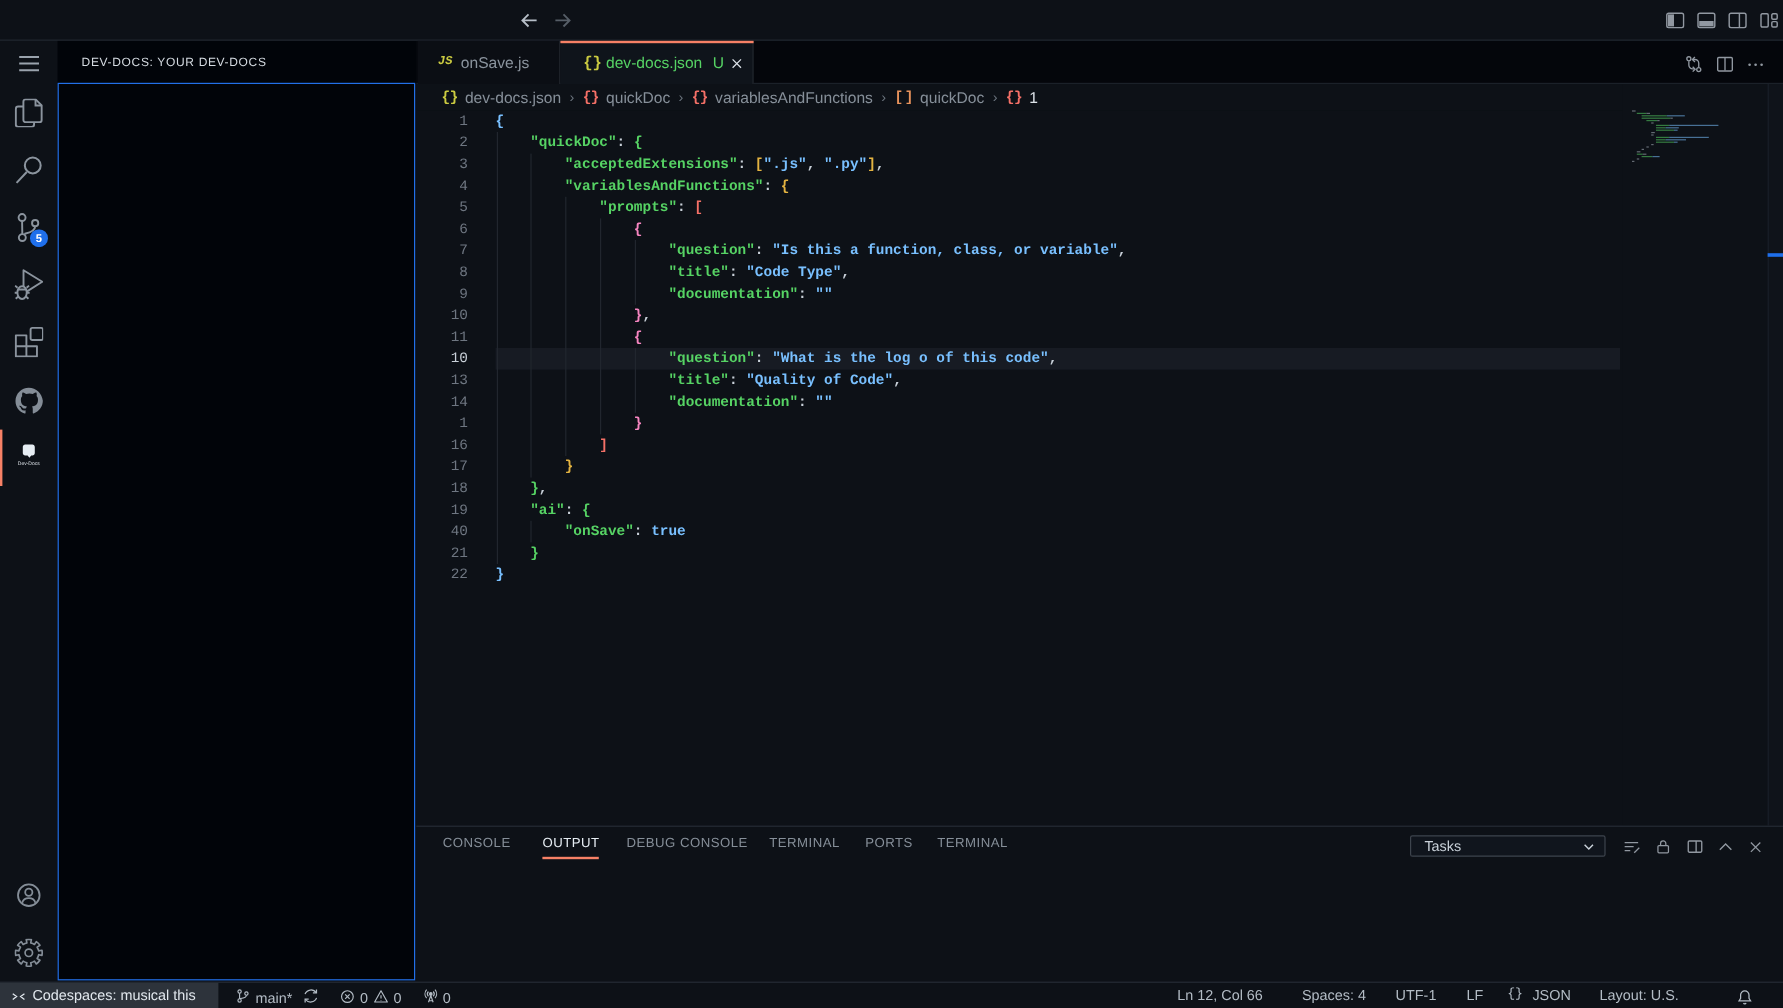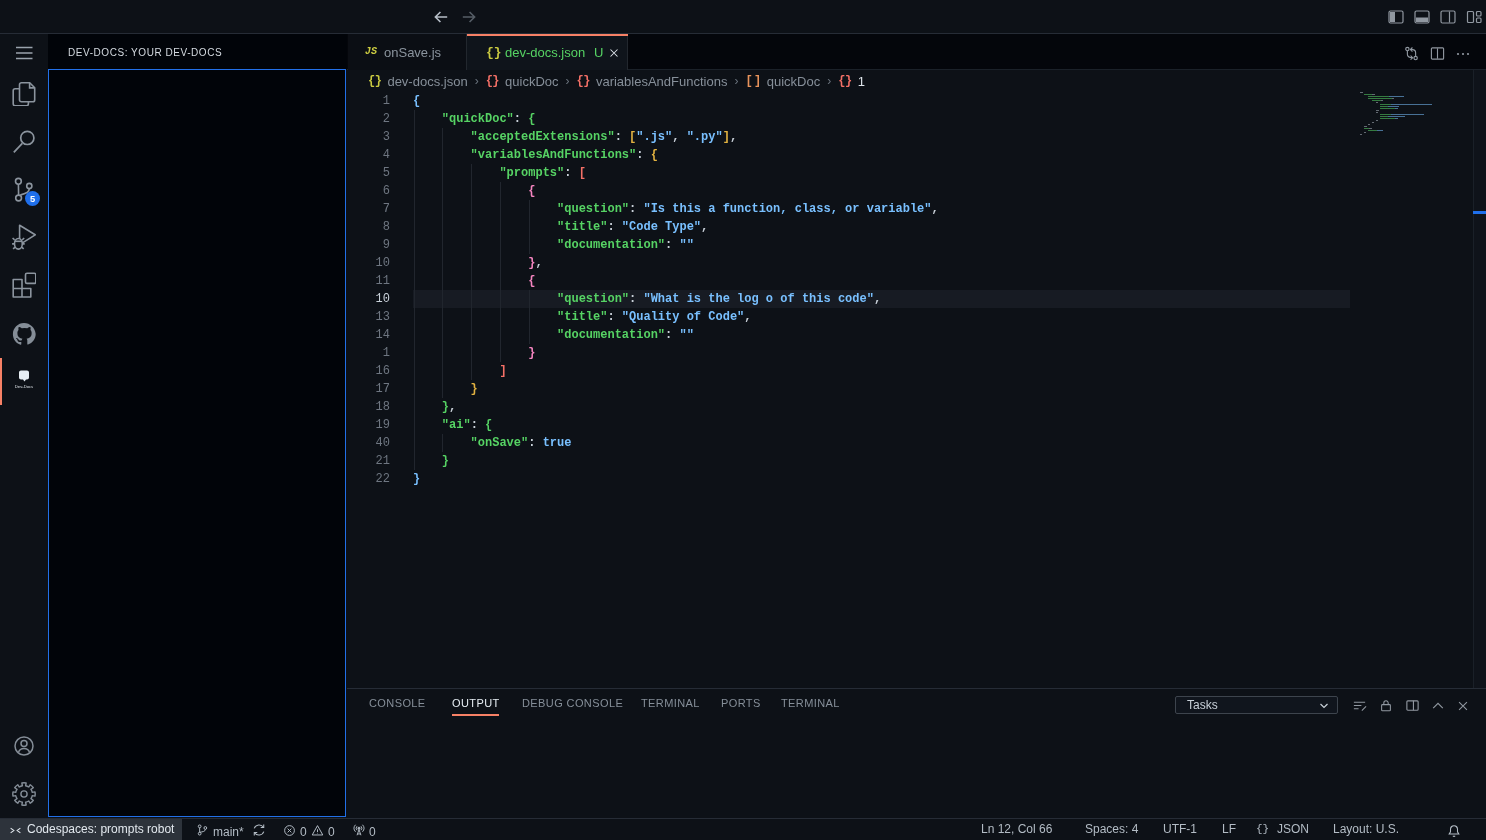--- a/index.html
+++ b/index.html
@@ -383,21 +383,21 @@
     <svg width="14" height="14" viewBox="0 0 16 16" stroke="#9198a1" stroke-width="1.2">
         <path d="M3.5 3.5l9 9M12.5 3.5l-9 9"></path>
       </svg>
   </div>
 
   <div id="statusbar" class="abs">
     <div id="remote">
       <svg class="abs" style="left:9px;top:5px;" width="13" height="13" viewBox="0 0 16 16" fill="none" stroke="#e2e8ee" stroke-width="1.3">
           <path d="M2 5l4 3-4 3M14 5l-4 3 4 3"></path>
         </svg>
-      <span class="abs" style="left:27px;top:3px;">Codespaces: prompts robot</span>
+      <span class="abs" style="left:27px;top:3px;">Codespaces: musical this</span>
     </div>
     <div class="sitem" style="left:196px;">
       <svg class="abs" style="left:0;top:4px;" width="13" height="14" viewBox="0 0 16 16" fill="none" stroke="#b3bcc5" stroke-width="1.2">
           <circle cx="4.5" cy="3.5" r="1.7"></circle>
           <circle cx="11.5" cy="5.5" r="1.7"></circle>
           <circle cx="4.5" cy="12.5" r="1.7"></circle>
           <path d="M4.5 5.2v5.6M11.5 7.2c0 2.8-3.5 3-7 3.6"></path>
         </svg>
       <span class="abs" style="left:17px;top:3px;">main*</span>
       <svg class="abs" style="left:56px;top:4px;" width="14" height="14" viewBox="0 0 16 16" fill="none" stroke="#b3bcc5" stroke-width="1.2">

